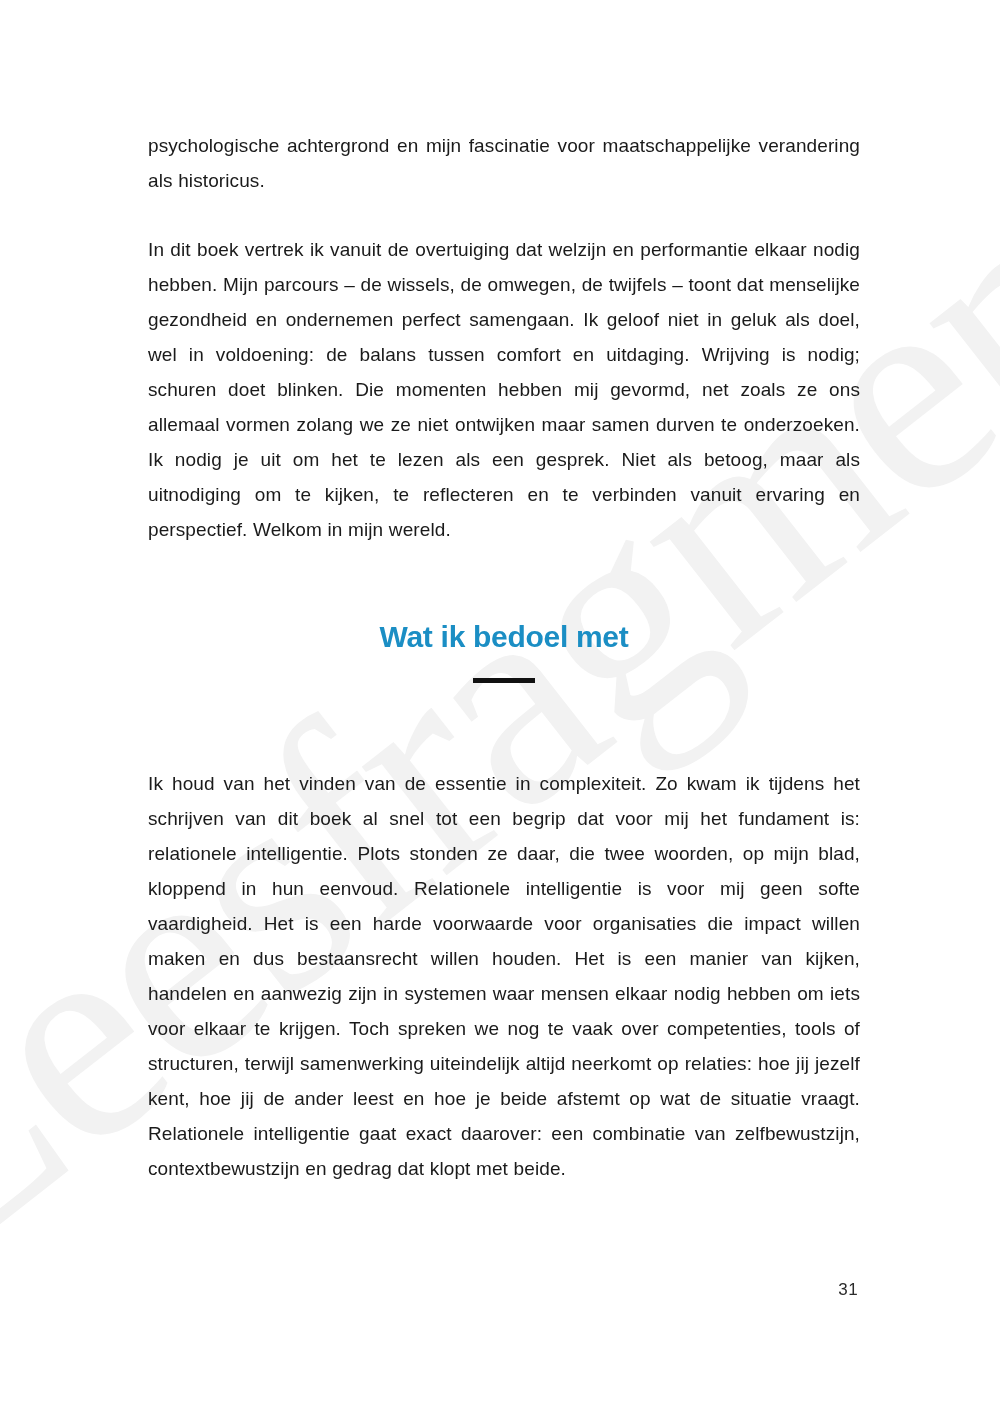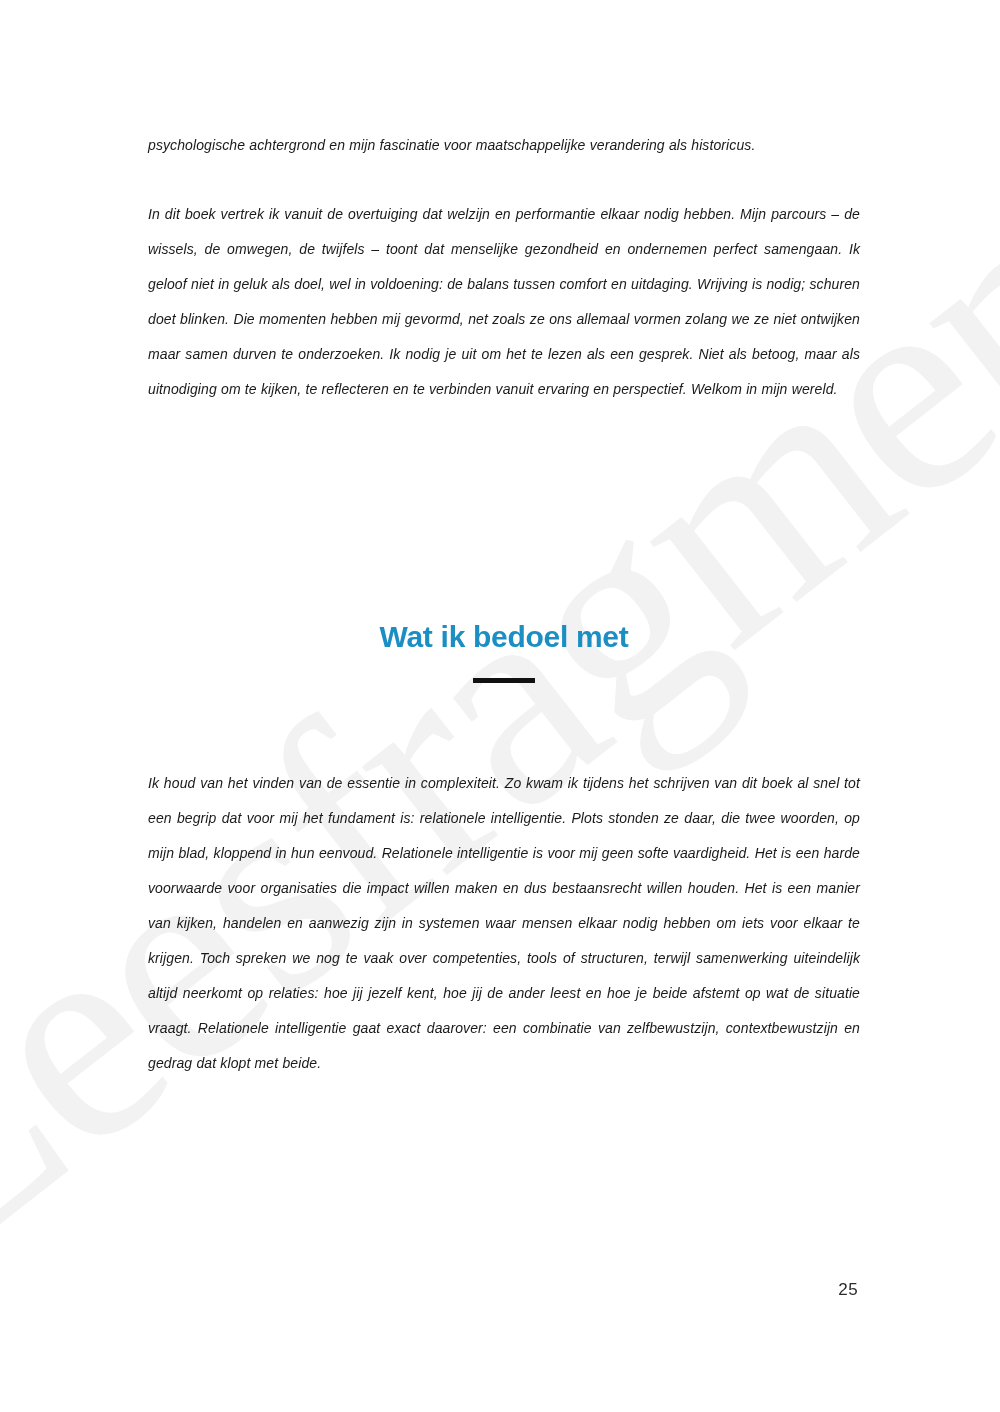--- a/index.html
+++ b/index.html
@@ -52,29 +52,28 @@
 
   .textblock {
     position: absolute;
     left: 148px;
     width: 712px;
   }
 
   p.body {
     margin: 0 0 34px 0;
     font-family: "Liberation Sans", sans-serif;
-    font-size: 14px;
+    font-size: 19px;
     line-height: 35px;
     color: #1a1a1a;
     text-align: justify;
     text-justify: inter-word;
     letter-spacing: 0.1px;
     word-spacing: 0.2px;
     hyphens: manual;
-    font-style: italic;
   }
   p.body:last-child { margin-bottom: 0; }
 
   
   .section-heading {
     position: absolute;
     left: 148px;
     width: 712px;
     text-align: center;
   }
@@ -129,16 +128,16 @@
       <h2>
         <span class="heading-line1">Wat ik bedoel met</span>
       </h2>
       <hr class="heading-rule">
     </div>
 
     <div class="textblock" style="top:766px;">
       <p class="body">Ik houd van het vinden van de essentie in complexiteit. Zo kwam ik tijdens het schrijven van dit boek al snel tot een begrip dat voor mij het fundament is: relationele intelligentie. Plots stonden ze daar, die twee woorden, op mijn blad, kloppend in hun eenvoud. Relationele intelligentie is voor mij geen softe vaardigheid. Het is een harde voorwaarde voor organisaties die impact willen maken en dus bestaansrecht willen houden. Het is een manier van kijken, handelen en aanwezig zijn in systemen waar mensen elkaar nodig hebben om iets voor elkaar te krijgen. Toch spreken we nog te vaak over competenties, tools of structuren, terwijl samenwerking uiteindelijk altijd neerkomt op relaties: hoe jij jezelf kent, hoe jij de ander leest en hoe je beide afstemt op wat de situatie vraagt. Relationele intelligentie gaat exact daarover: een combinatie van zelfbewustzijn, contextbewustzijn en gedrag dat klopt met beide.</p>
     </div>
 
-    <div class="page-number">25</div>
+    <div class="page-number">31</div>
 
   </div>
 </div>
 
 </body></html>

